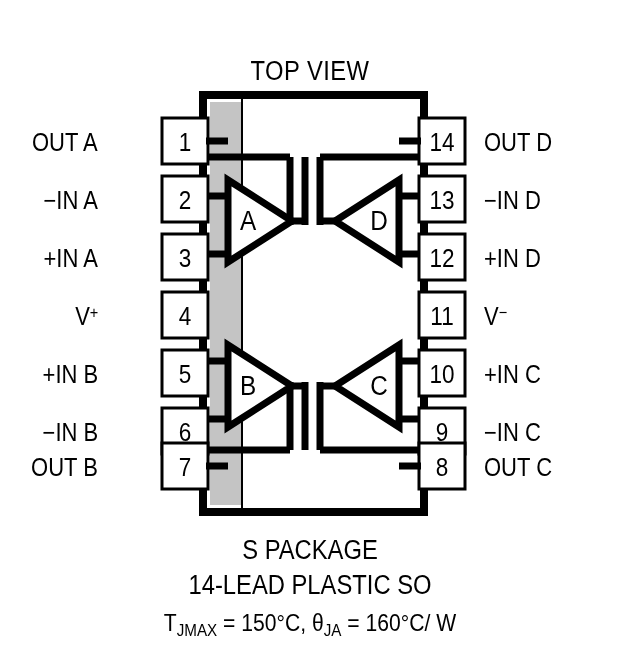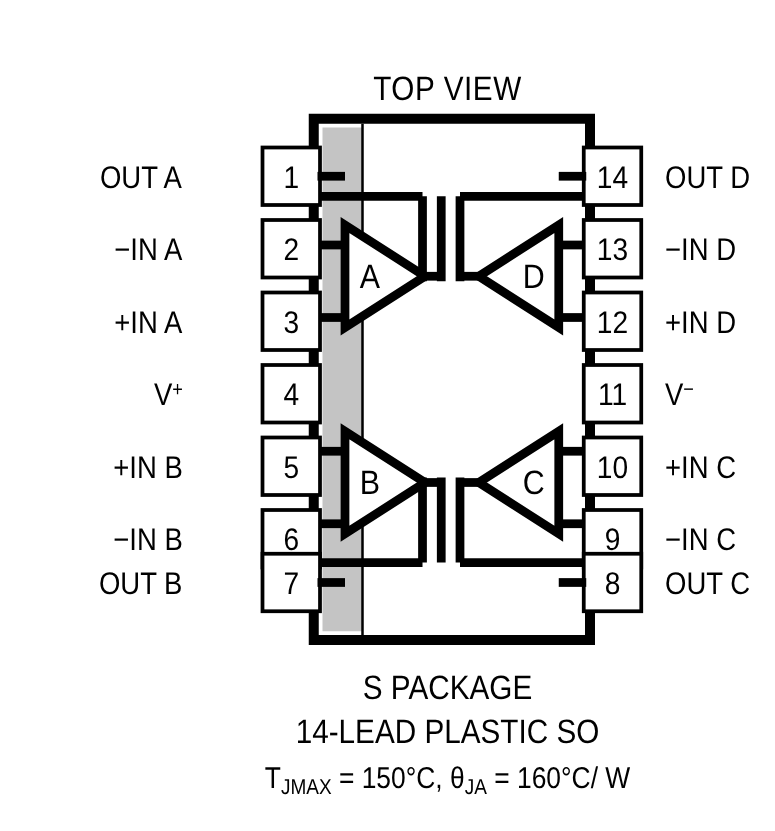--- a/index.html
+++ b/index.html
@@ -15,21 +15,20 @@
     color: #000000;
     overflow: hidden;
   }
 
   #root {
     position: absolute;
     left: 0;
     top: 0;
     width: 556px;
     height: 665px;
-    margin-left: 48px;
   }
 
   
   .title {
     position: absolute;
     left: 0;
     top: 56px;
     width: 620px;
     text-align: center;
     font-size: 27px;

